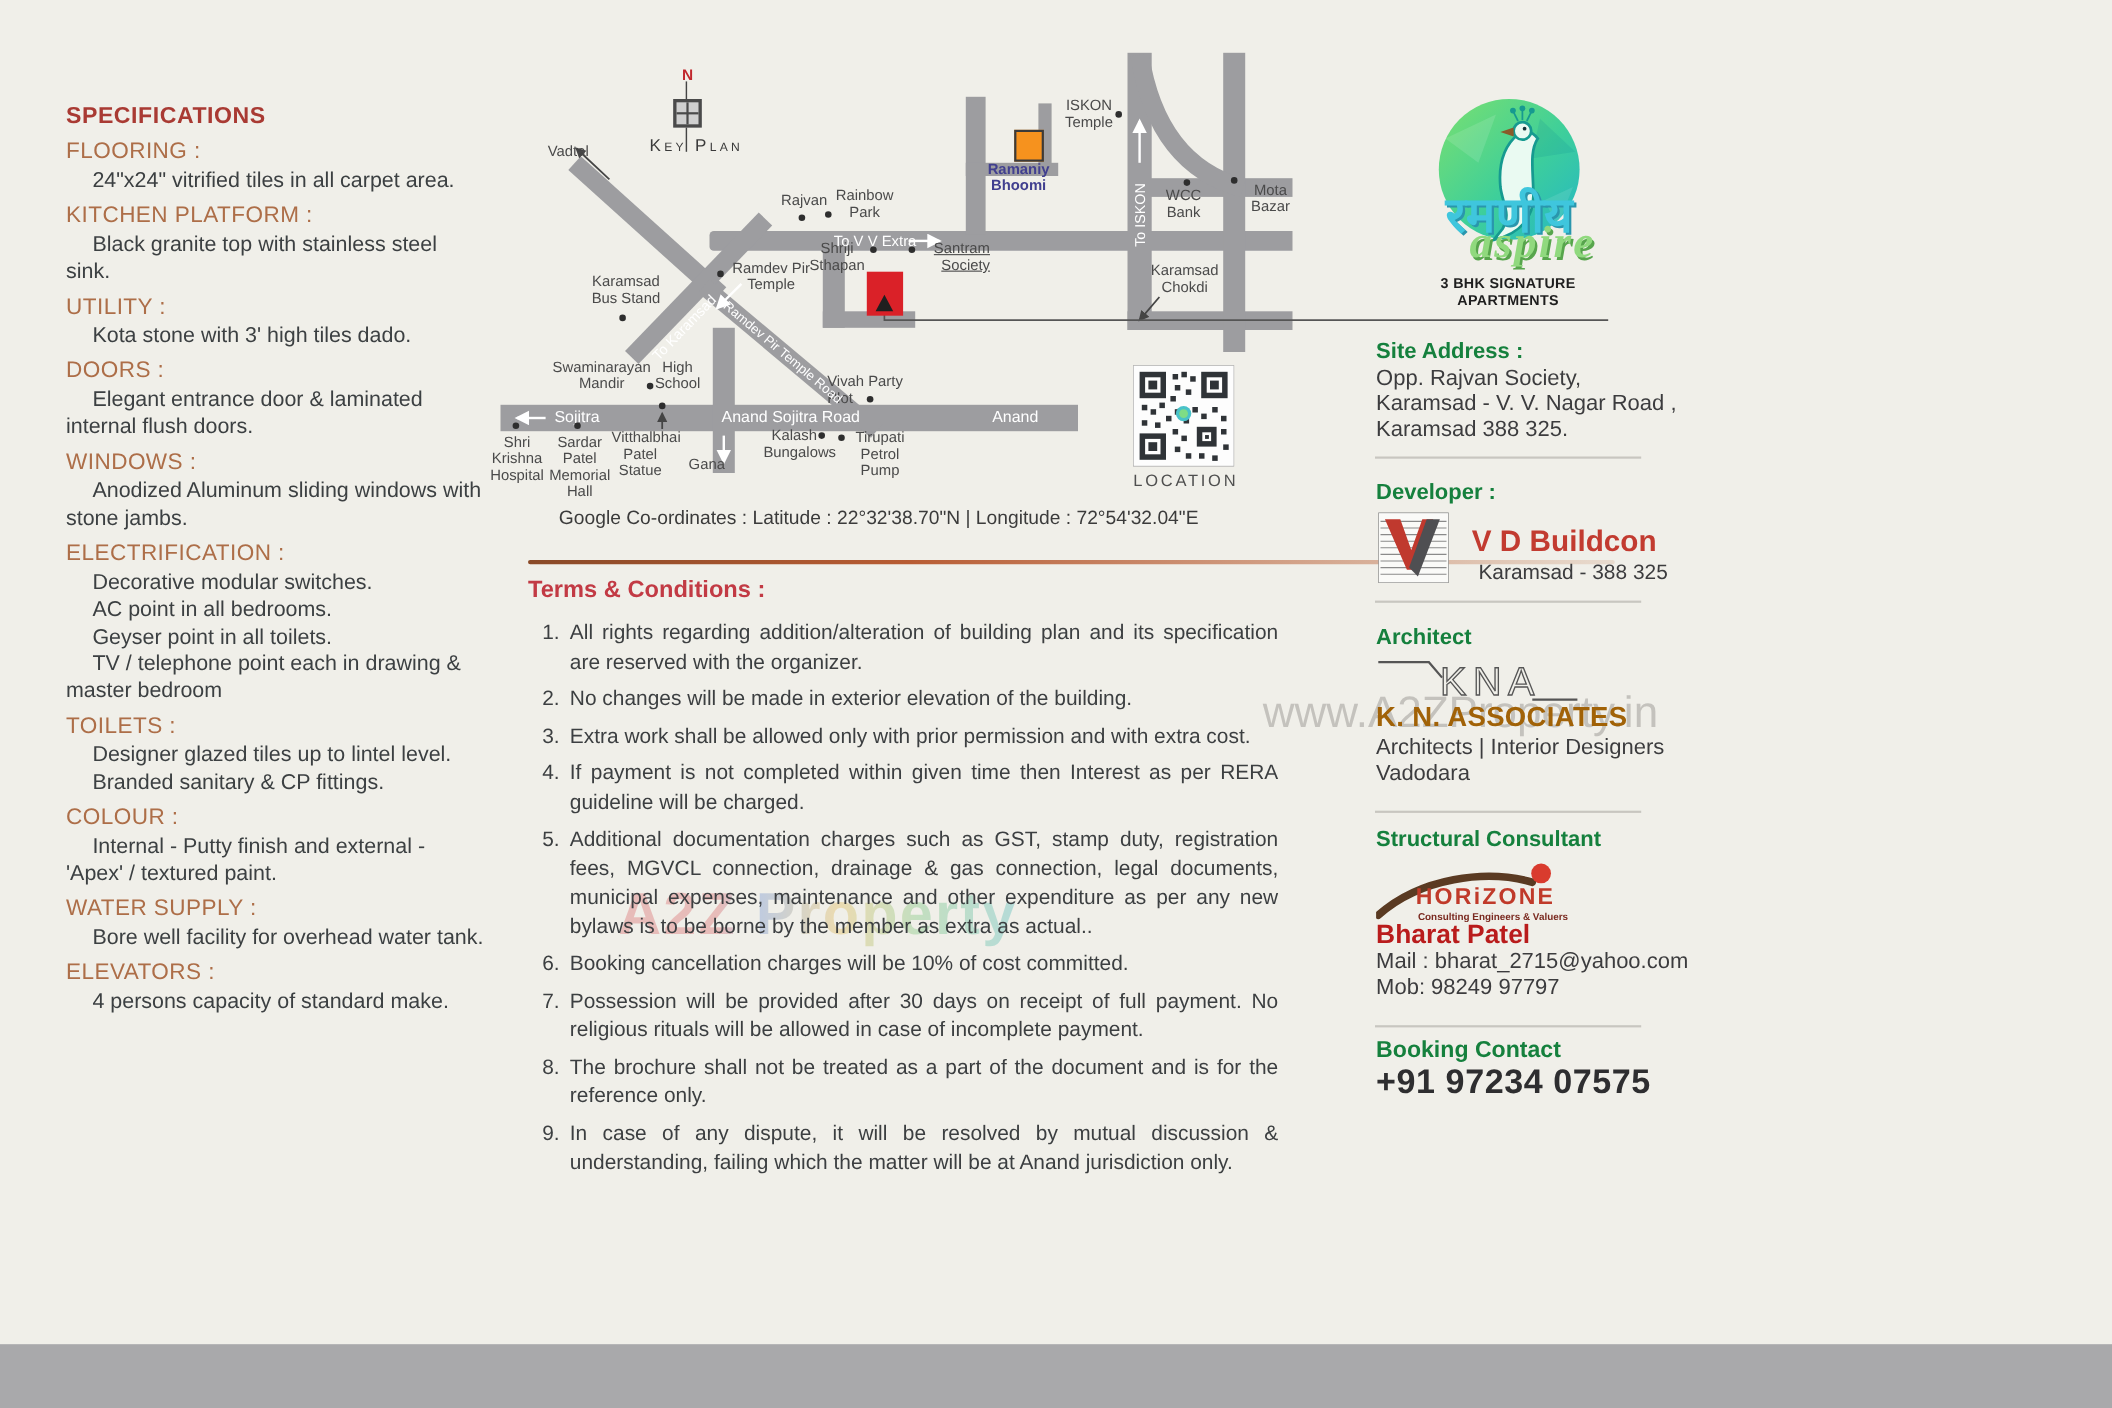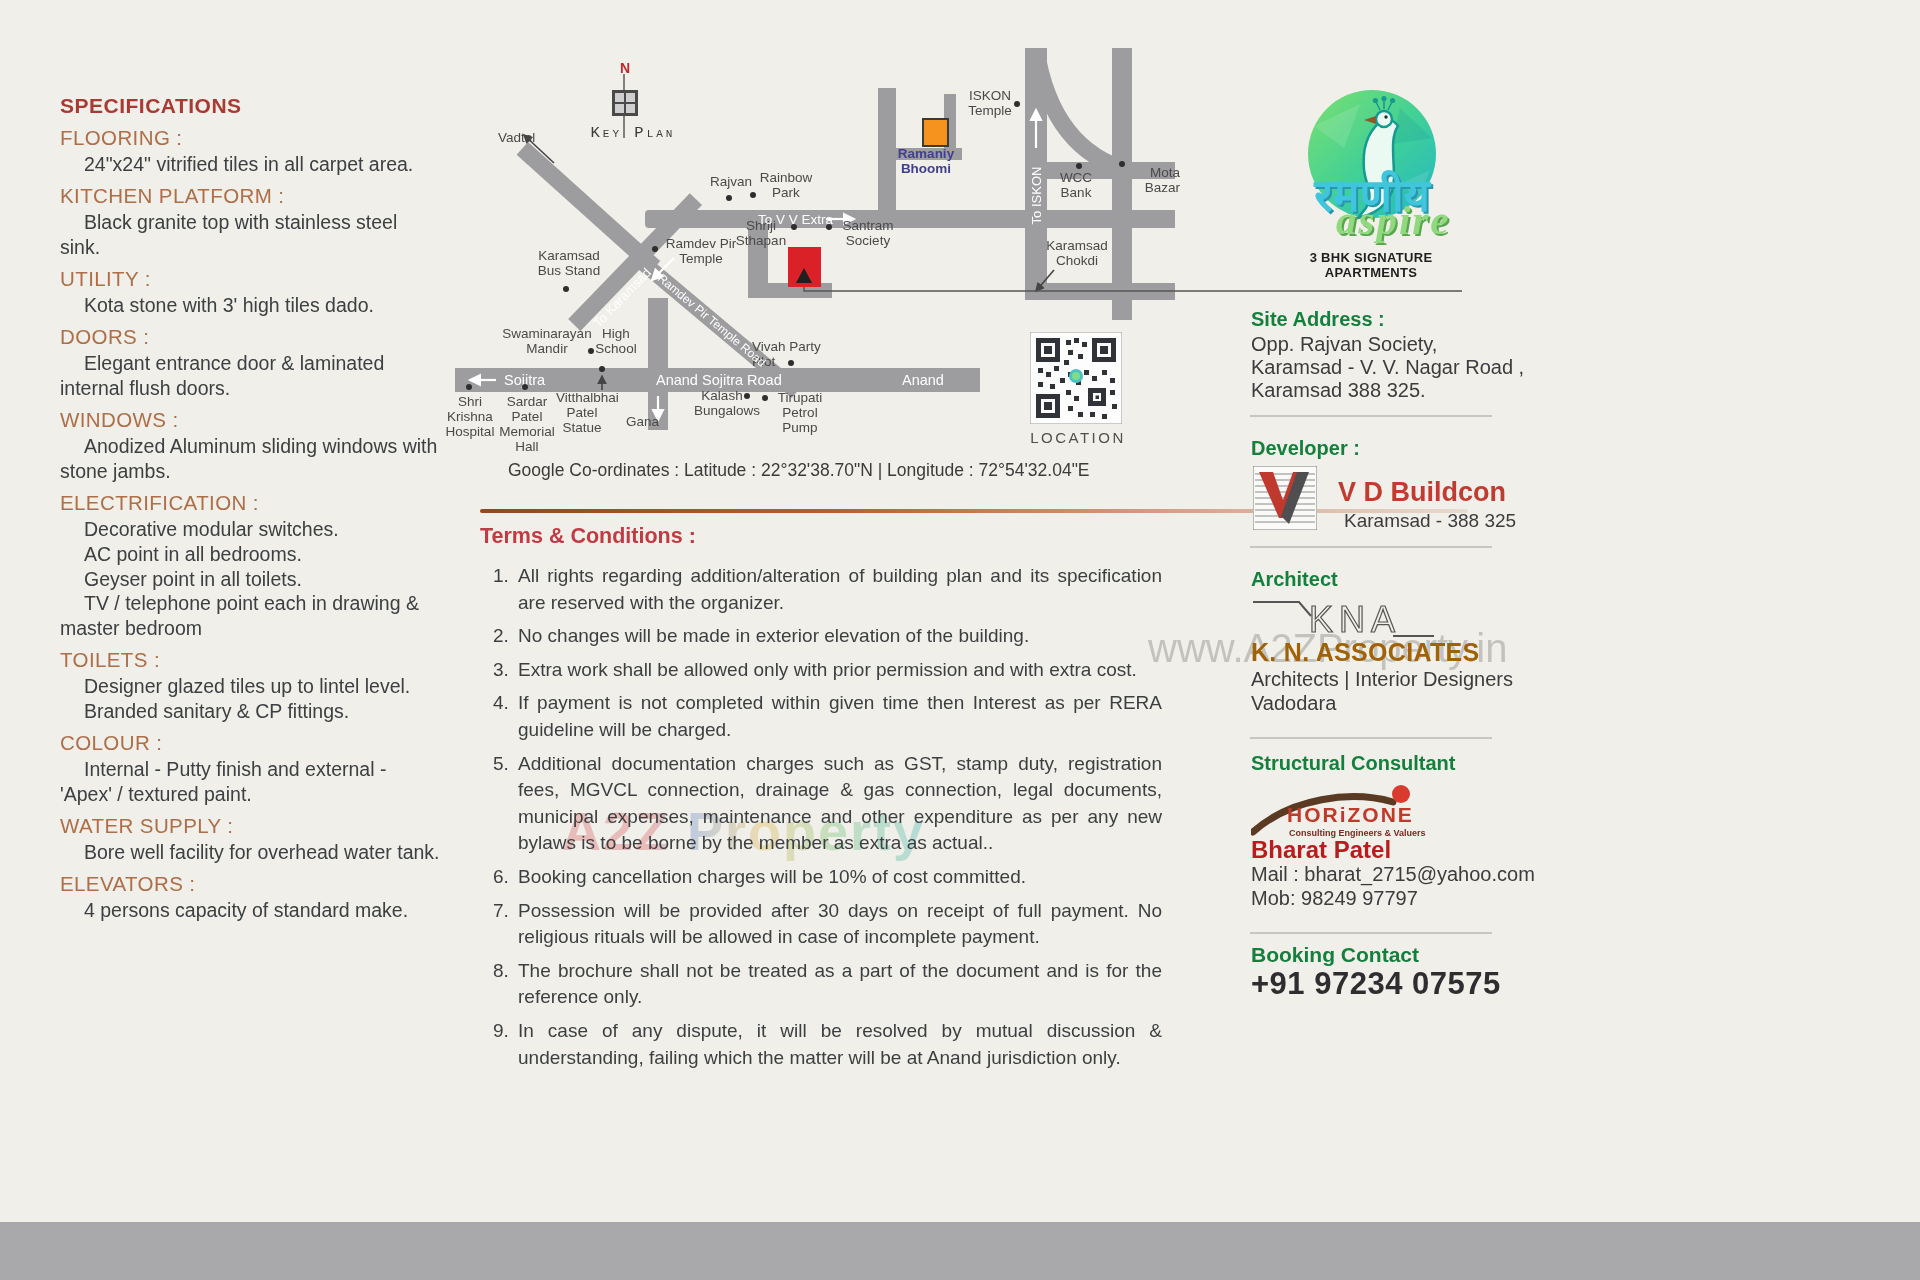--- a/index.html
+++ b/index.html
@@ -16,21 +16,21 @@
   .rotl{transform-origin:left top;}
   .maplabel{position:absolute;font-size:13.5px;line-height:1.12;color:#4a4a4a;white-space:pre-line;text-align:center;}
   .roadlabel{position:absolute;font-size:13.5px;color:#fff;white-space:nowrap;}
   .dot{position:absolute;width:6px;height:6px;border-radius:50%;background:#2e2e2e;}
   .svgover{position:absolute;left:0;top:0;pointer-events:none;}
   .northN{position:absolute;left:170px;top:30px;width:30px;text-align:center;color:#c1272d;font-weight:bold;font-size:14px;}
   .compass{position:absolute;left:172px;top:60px;width:26px;height:26px;border:3px solid #4a4a4a;background:#cfcfcf;box-sizing:border-box;}
   .compass:before{content:"";position:absolute;left:50%;top:0;width:2px;height:100%;background:#4a4a4a;margin-left:-1px;}
   .compass:after{content:"";position:absolute;top:50%;left:0;height:2px;width:100%;background:#4a4a4a;margin-top:-1px;}
   .keyplan{position:absolute;left:138px;top:94px;width:110px;text-align:center;font-size:15.5px;
-           letter-spacing:3px;color:#3a3a3a;font-variant:small-caps;font-family:Liberation Mono, monospace;}
+           letter-spacing:3px;color:#3a3a3a;font-variant:small-caps;}
   .sitebox{position:absolute;left:348px;top:217px;width:33px;height:40px;background:#da2128;}
   .sitearrow{position:absolute;left:356px;top:238px;width:0;height:0;border-left:8px solid transparent;
              border-right:8px solid transparent;border-bottom:15px solid #1f1f1f;}
   .orangebox{position:absolute;left:482px;top:88px;width:27px;height:29px;background:#f6921e;border:2.5px solid #3a3a3a;box-sizing:border-box;}
   .qr{position:absolute;left:590px;top:302px;}
   .qrlabel{position:absolute;left:578px;top:399px;width:120px;text-align:center;font-size:15px;letter-spacing:2.5px;color:#4f4f4f;}
   .coords{position:absolute;left:508px;top:460px;font-size:17.5px;color:#3b3b3b;}
   
   .divider{position:absolute;left:480px;top:509px;width:988px;height:4px;border-radius:2px;
            background:linear-gradient(90deg,#8a4a28 0%,#b85c33 35%,#c97а4a 60%,rgba(190,110,60,.15) 100%);
@@ -164,27 +164,27 @@
     <div class="maplabel" style="left:58px;top:100px;width:50px;text-align:left;">Vadtal</div>
     <div class="maplabel" style="left:264px;top:144px;width:54px;">Rajvan</div>
     <div class="maplabel" style="left:316px;top:140px;width:60px;">Rainbow
 Park</div>
     <div class="maplabel" style="left:448px;top:116px;width:76px;color:#413f8f;font-weight:bold;">Ramaniy
 Bhoomi</div>
     <div class="maplabel" style="left:522px;top:58px;width:56px;">ISKON
 Temple</div>
     <div class="maplabel" style="left:608px;top:140px;width:56px;">WCC
 Bank</div>
-    <div class="maplabel" style="left:690px;top:135px;width:50px;text-align:right;">Mota
+    <div class="maplabel" style="left:690px;top:135px;width:50px;text-align:center;">Mota
 Bazar</div>
     <div class="maplabel" style="left:598px;top:208px;width:78px;">Karamsad
 Chokdi</div>
     <div class="maplabel" style="left:294px;top:188px;width:54px;text-align:center;">Shriji
 Sthapan</div>
-    <div class="maplabel" style="left:396px;top:188px;width:64px;text-align:center;">Santram
+    <div class="maplabel" style="left:396px;top:188px;width:64px;text-align:right;text-decoration:underline;">Santram
 Society</div>
     <div class="maplabel" style="left:220px;top:206px;width:82px;">Ramdev Pir
 Temple</div>
     <div class="maplabel" style="left:88px;top:218px;width:82px;">Karamsad
 Bus Stand</div>
     <div class="maplabel" style="left:58px;top:296px;width:98px;">Swaminarayan
 Mandir</div>
     <div class="maplabel" style="left:150px;top:296px;width:52px;">High
 School</div>
     <div class="maplabel" style="left:312px;top:309px;width:94px;text-align:left;">Vivah Party Plot</div>

